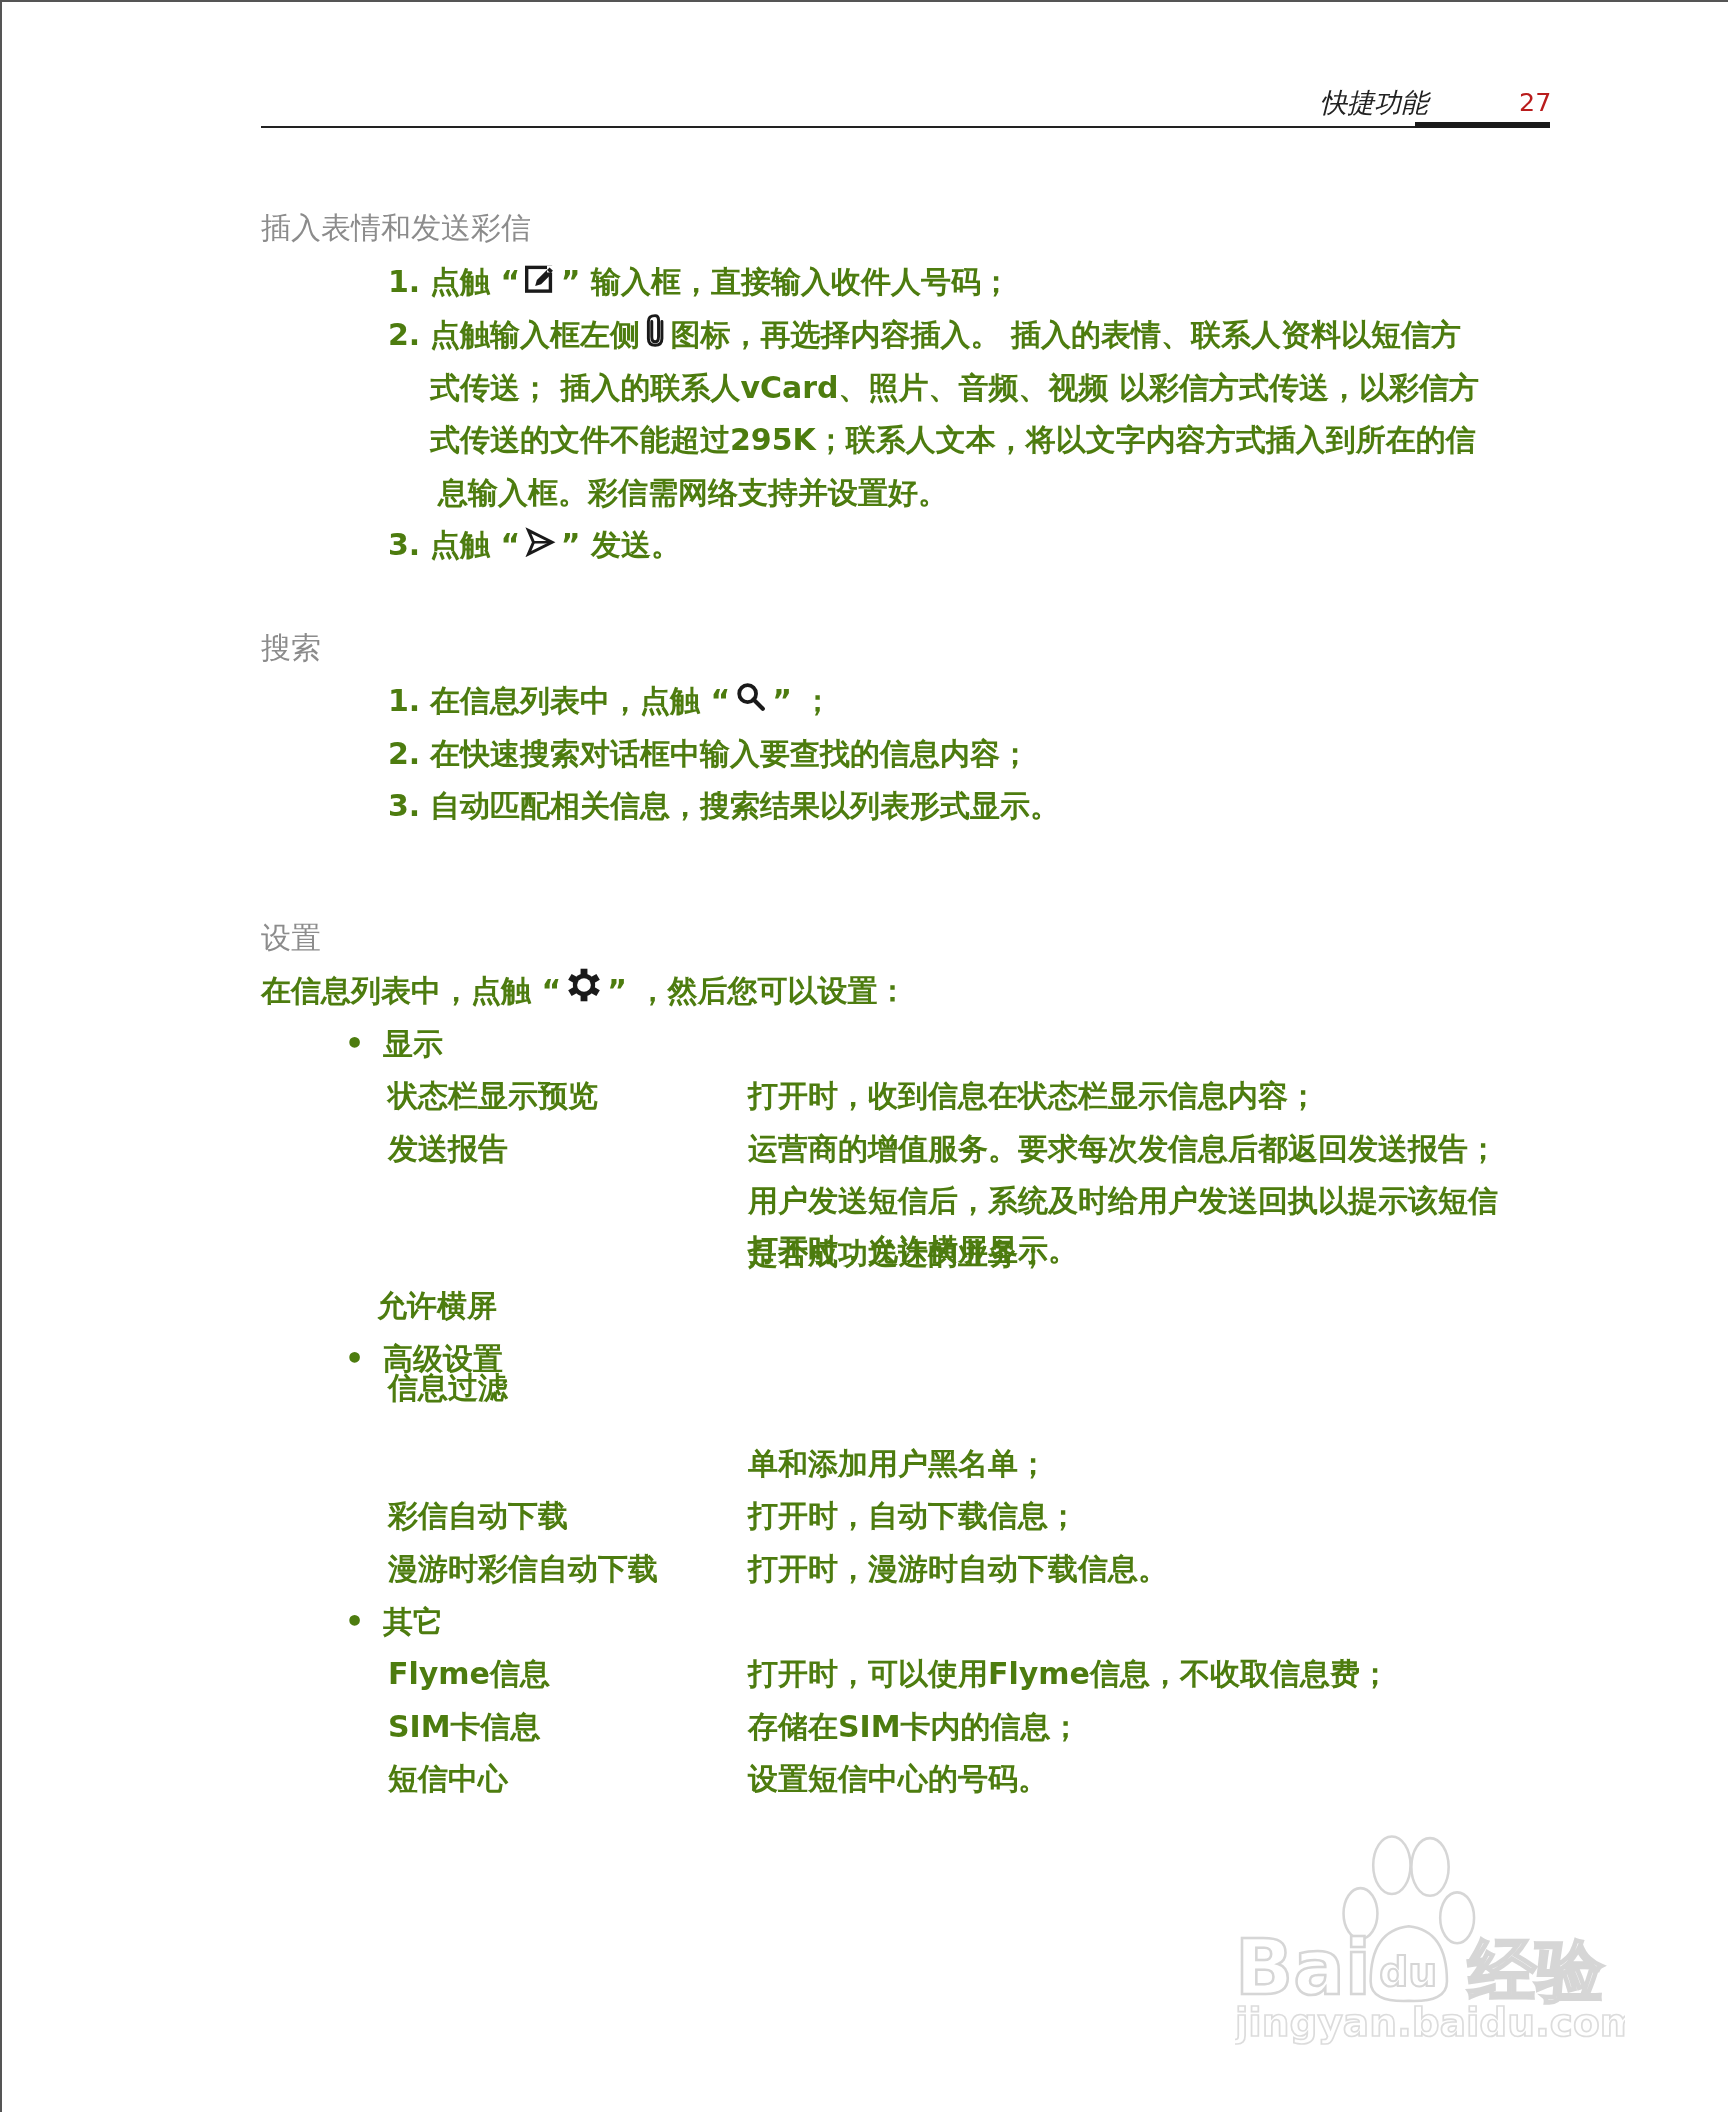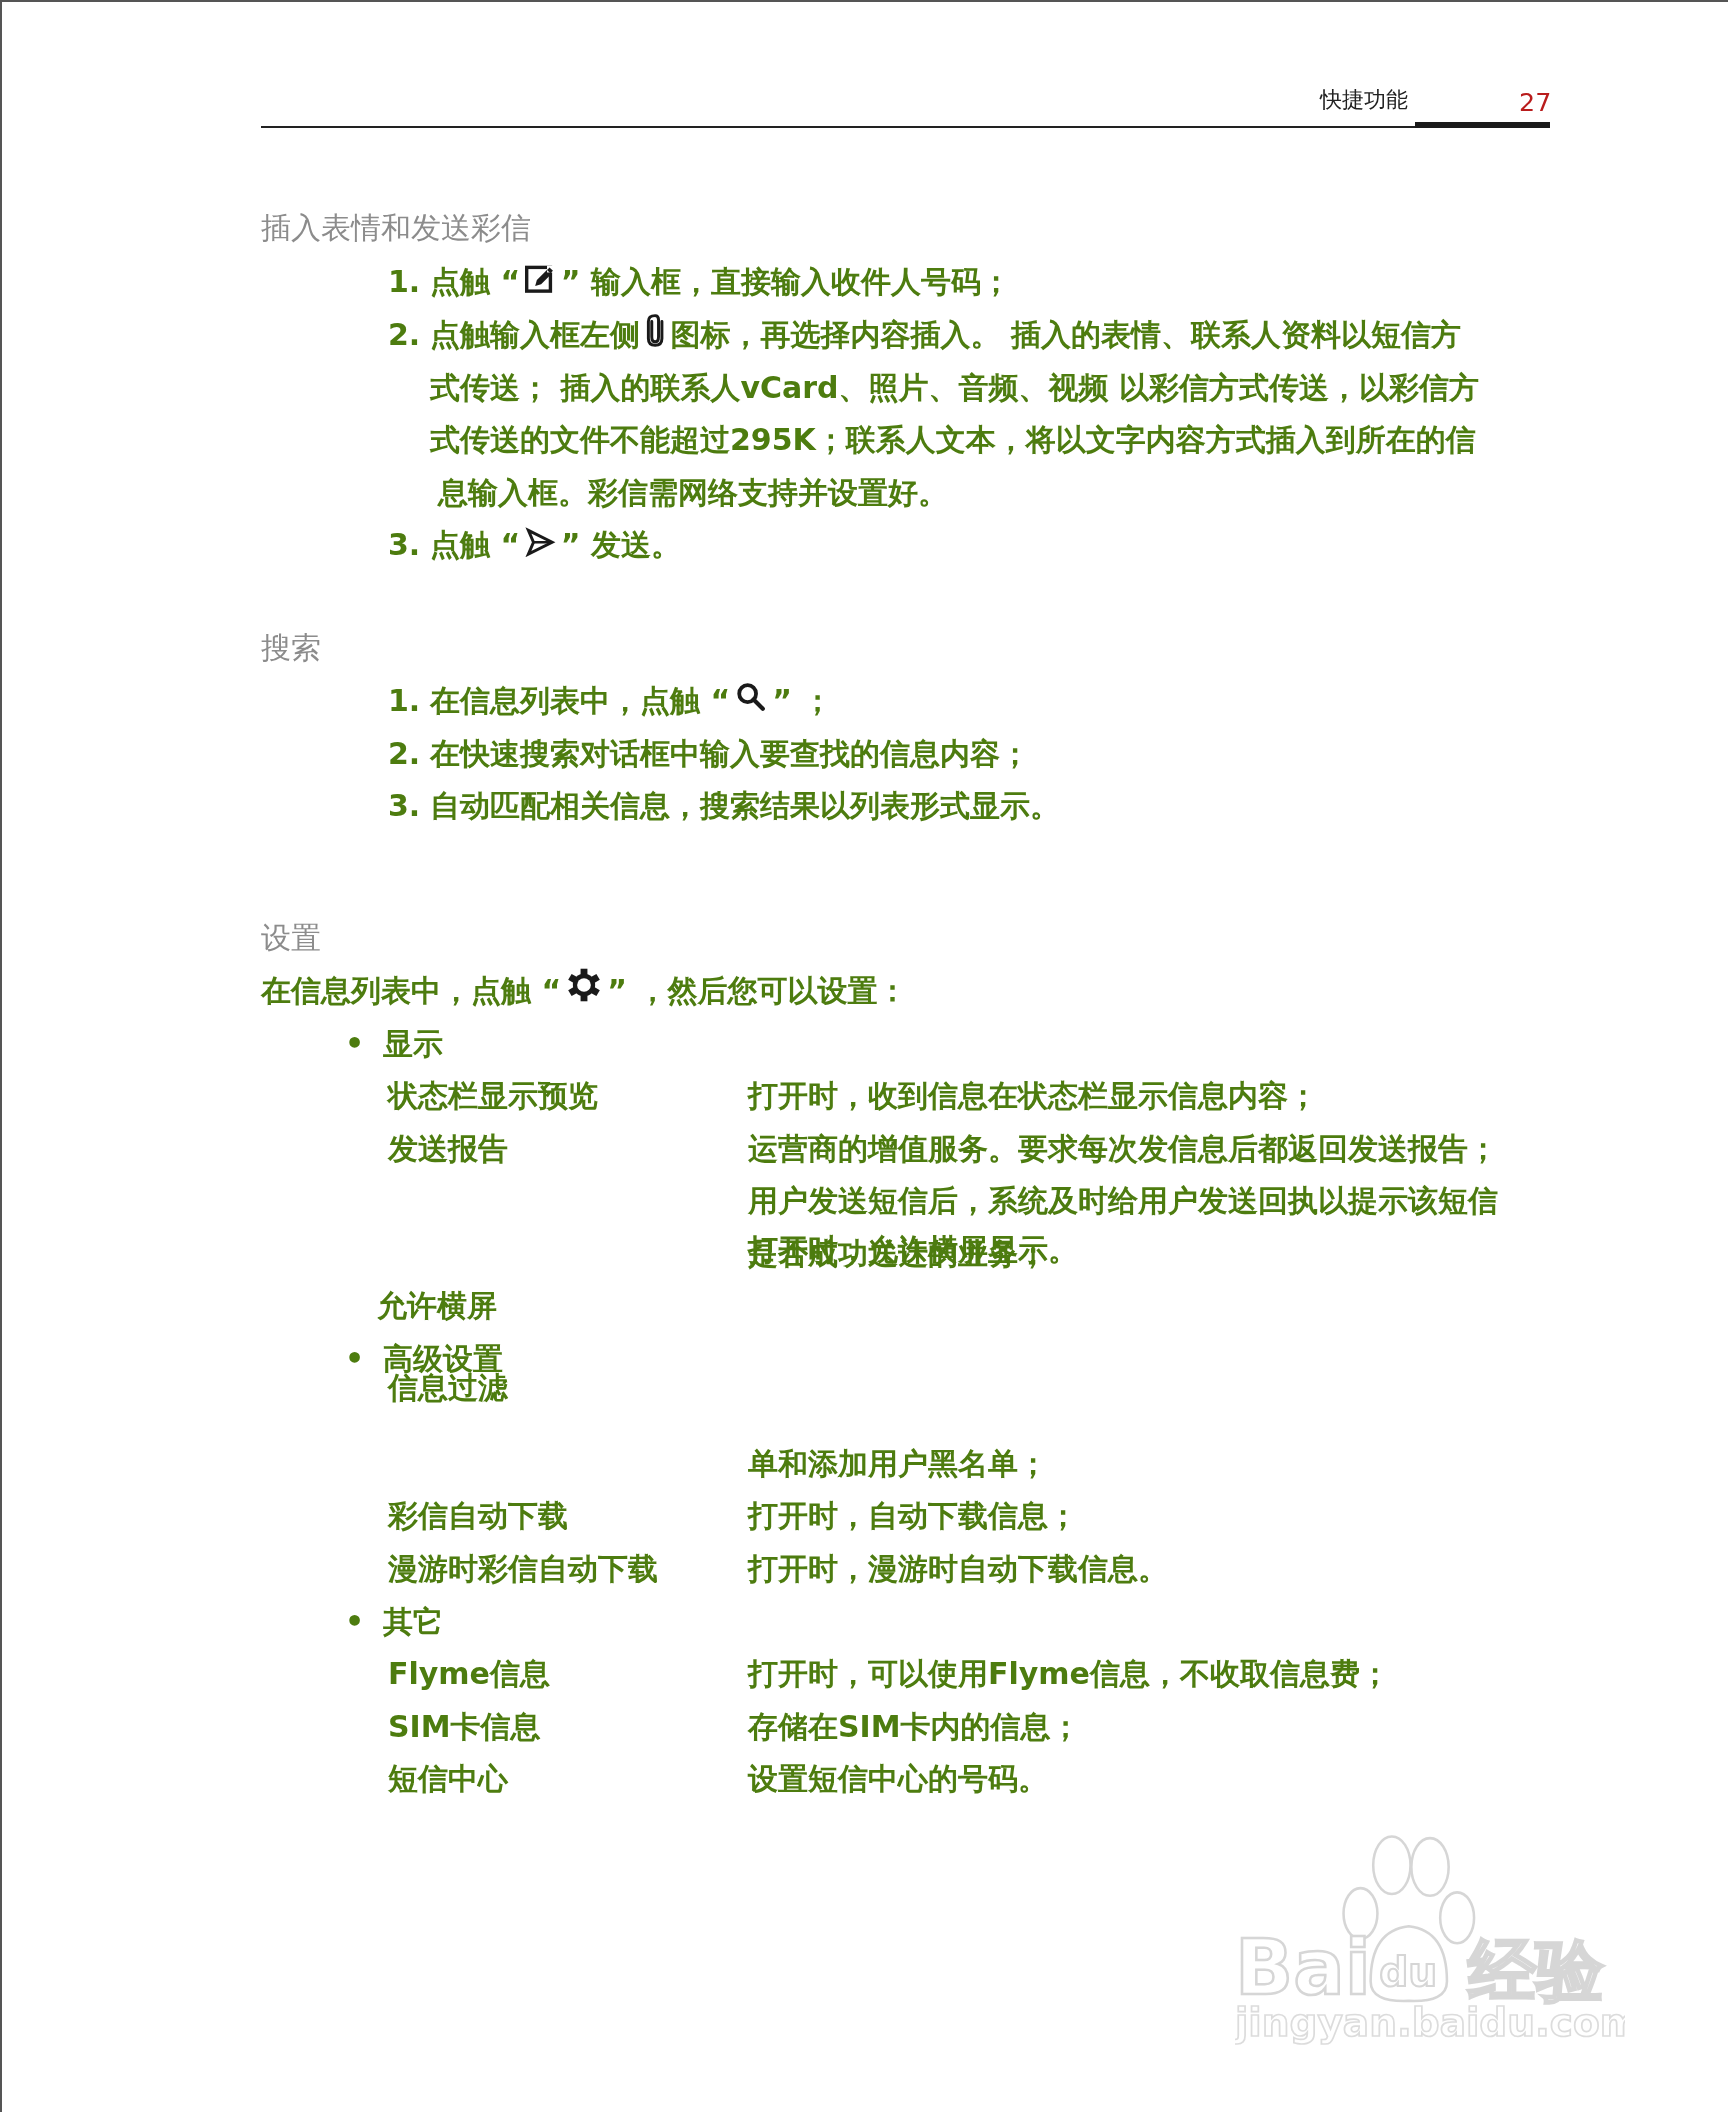--- a/index.html
+++ b/index.html
@@ -1,21 +1,21 @@
 <!DOCTYPE html>
 <html style="font-size:13.6px"><head>
 <meta charset="utf-8">
 <style>
   html, body { margin: 0; padding: 0; background: #ffffff; }
   body { width: 1730px; height: 2114px; position: relative; overflow: hidden;
          font-family: "DejaVu Sans", "Liberation Sans", sans-serif; color: #1e1e1e; }
   .page { position: absolute; left: 0; top: 0; width: 1728px; height: 2112px;
           border-top: 2.5px solid #555555; border-left: 2.5px solid #555555; box-sizing: border-box; }
   .abs { position: absolute; white-space: nowrap; }
-  .hdr-title { left: 1318px; top: 83px; font-size: 22px; color: #222; }
+  .hdr-title { left: 1318px; top: 83px; font-size: 27px; color: #222; font-style: italic; }
   .hdr-num { left: 1517px; top: 85px; font-size: 25.4px; color: #b91c1c; }
   .hdr-rule { left: 259px; top: 124px; width: 1288px; height: 1.7px; background: #222; }
   .hdr-bar { left: 1413px; top: 120px; width: 135px; height: 6px; background: #1a1a1a; }
   .sec-h { font-size: 30px; color: #8c8c8c; }
   .line { font-size: 30px; line-height: 53px; color: #4d7c0f; font-weight: bold; }
   .num { display: inline-block; width: 42px; }
   .icon { display: inline-block; vertical-align: middle; margin: 0 5.1px; }
   .bullet { font-size: 30px; }
   .row-label { font-size: 30px; }
   .row-desc { font-size: 30px; }

